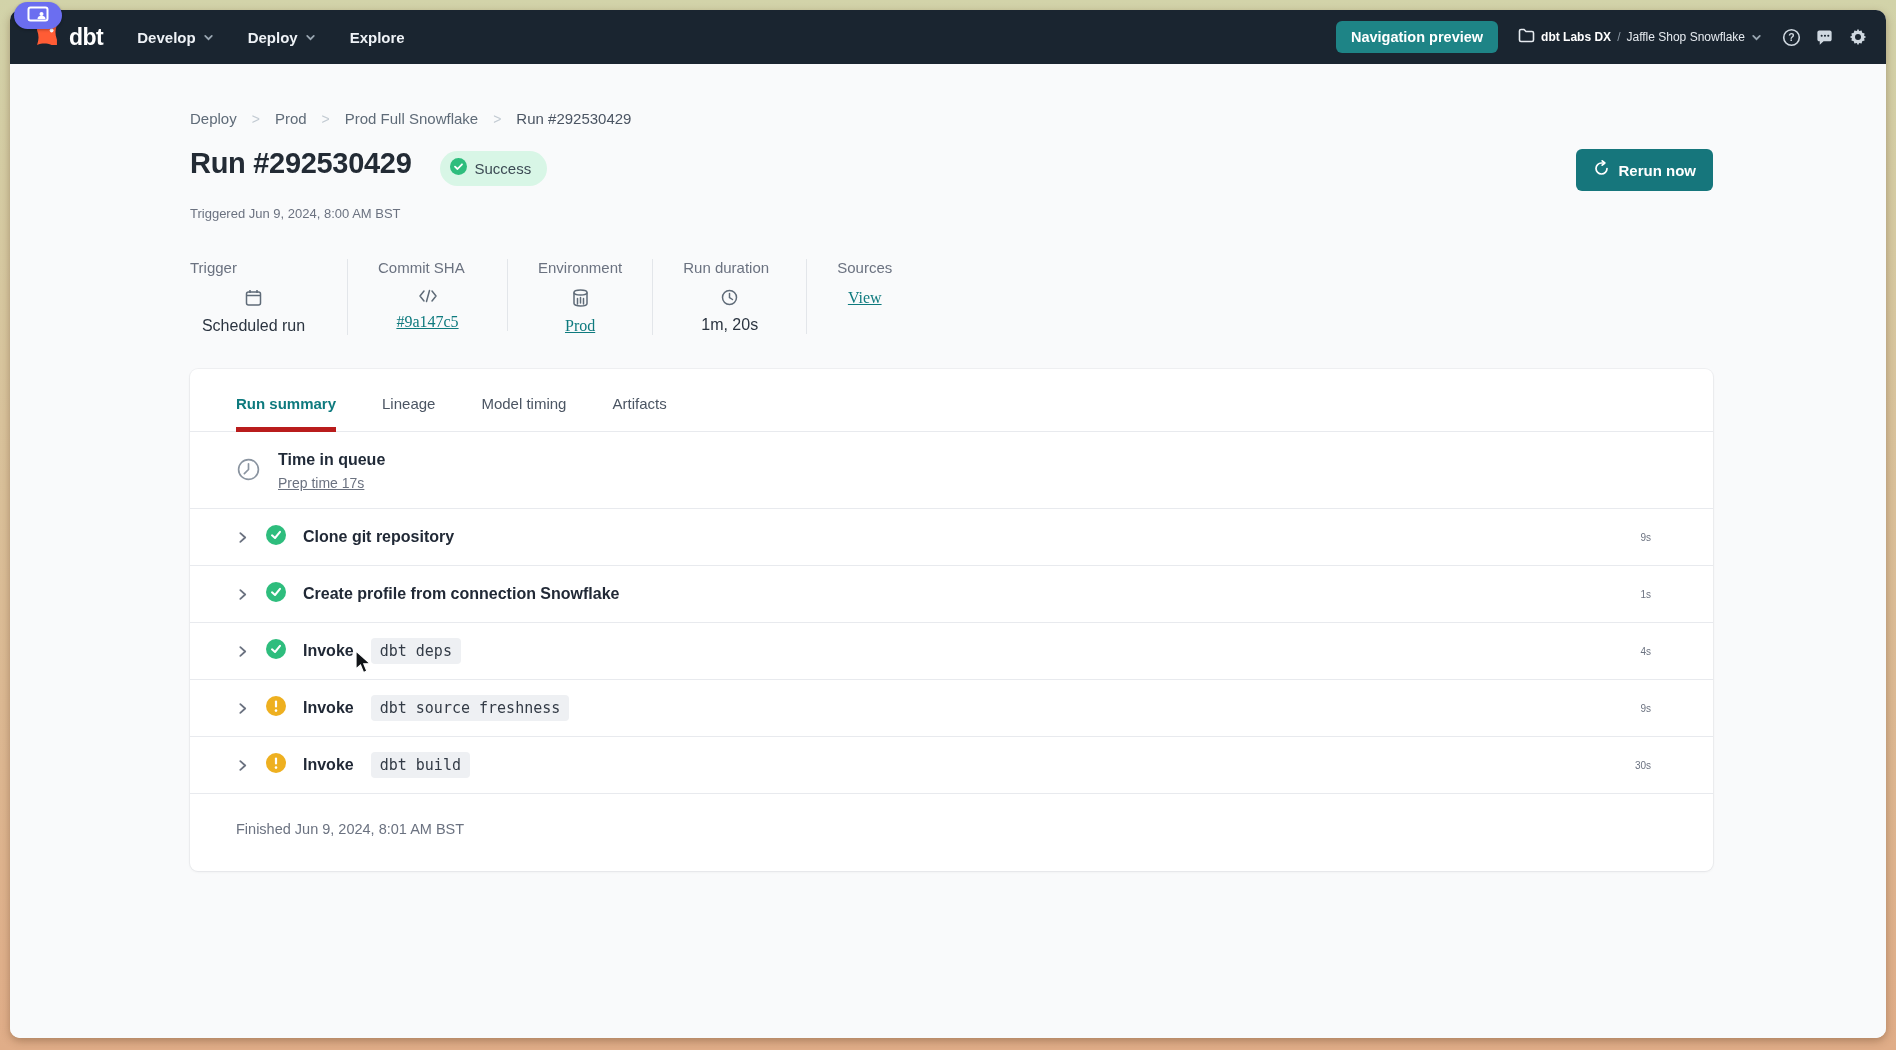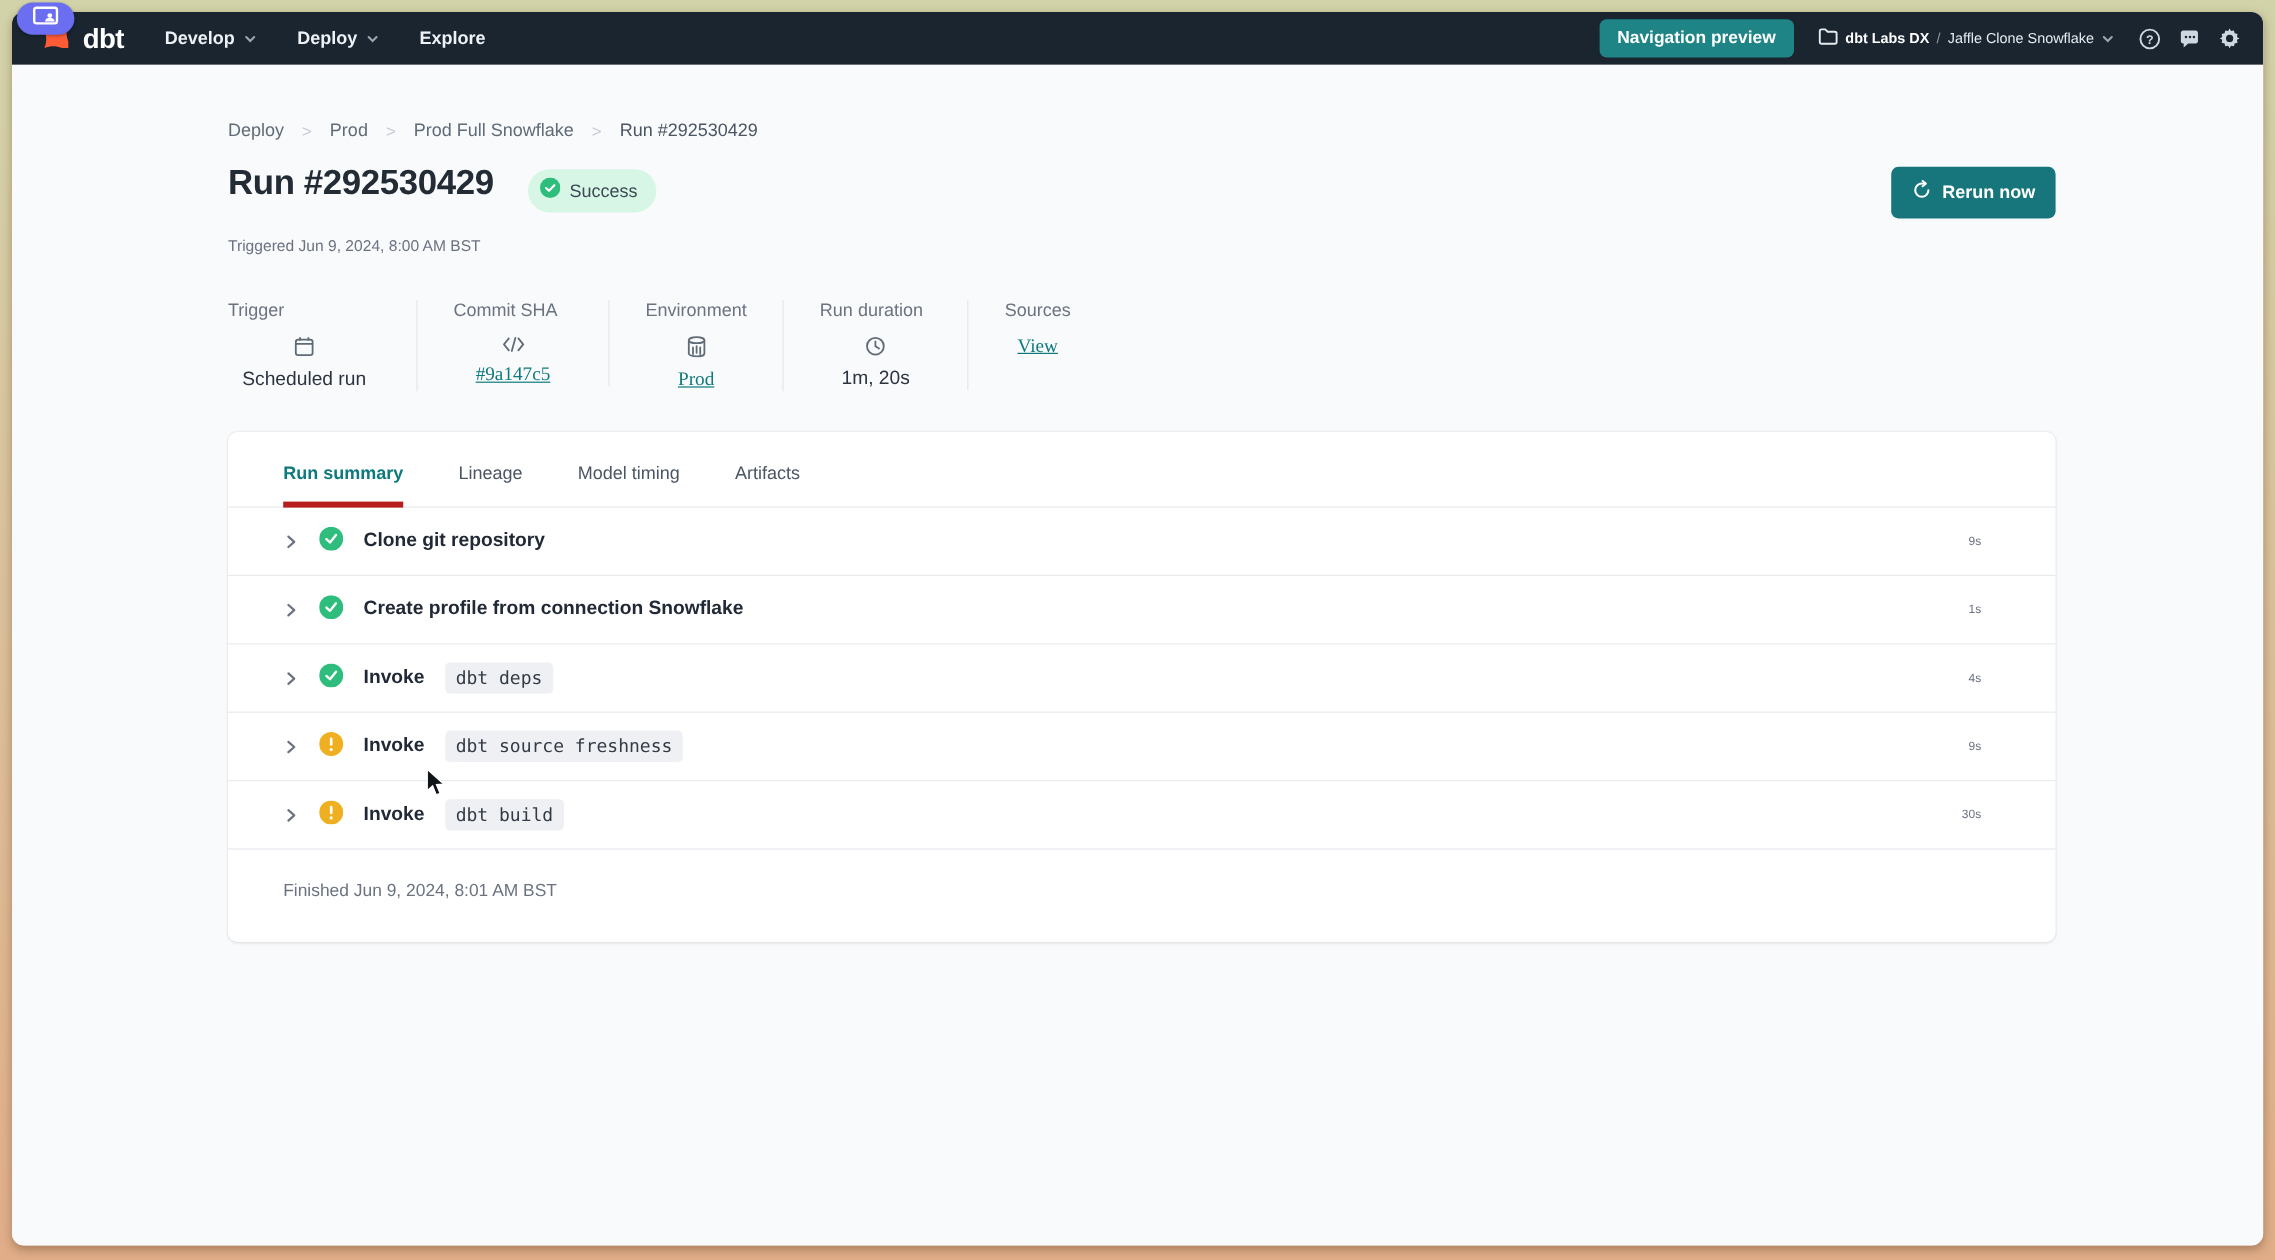--- a/index.html
+++ b/index.html
@@ -11,21 +11,21 @@
 
   .browser { position:absolute; left:10px; top:10px; right:10px; bottom:12px;
     border-radius:10px; overflow:hidden; background:#f9fafb;
     box-shadow:0 3px 8px rgba(90,55,30,.38); display:flex; flex-direction:column; }
 
   .session-pill { position:absolute; left:14px; top:2px; width:48px; height:27px;
     background:#6b6ef0; border-radius:14px; z-index:50; display:flex;
     align-items:center; justify-content:center; box-shadow:0 1px 3px rgba(0,0,0,.3); }
 
   
-  .navbar { height:44px; background:#1a2530; display:flex; align-items:center;
+  .navbar { height:54px; background:#1a2530; display:flex; align-items:center;
     padding:0 18px 0 22px; flex:0 0 auto; }
   .logo { display:flex; align-items:center; gap:7px; margin-right:34px; }
   .logo-text { color:#ffffff; font-size:23px; font-weight:700; letter-spacing:-.5px; }
   .nav-item { display:flex; align-items:center; gap:7px; color:#eef2f6;
     font-size:15px; font-weight:600; margin-right:34px; cursor:pointer; }
   .nav-item .chev { color:#9aa7b2; display:flex; }
   .nav-right { margin-left:auto; display:flex; align-items:center; gap:20px; }
   .preview-btn { background:#1e8486; color:#fff; font-size:14.5px; font-weight:600;
     padding:8px 15px; border-radius:6px; border:none; cursor:pointer; }
   .account { display:flex; align-items:center; gap:6px; color:#e6ebf0; font-size:12px; }
@@ -145,21 +145,21 @@
         <button class="preview-btn">Navigation preview</button>
 
         <div class="account">
           <span>
             <svg width="17" height="15" viewBox="0 0 17 15" fill="none">
               <path d="M1.5 3 C1.5 2.2 2.2 1.5 3 1.5 H6 L8 3.5 H14 C14.8 3.5 15.5 4.2 15.5 5 V12 C15.5 12.8 14.8 13.5 14 13.5 H3 C2.2 13.5 1.5 12.8 1.5 12 Z" stroke="#e6ebf0" stroke-width="1.6"></path>
             </svg>
           </span>
           <span class="acct-name">dbt Labs DX</span>
           <span class="sep">/</span>
-          <span>Jaffle Clone Snowflake</span>
+          <span>Jaffle Shop Snowflake</span>
           <span class="chev" style="color:#9aa7b2;display:flex;">
             <svg width="11" height="11" viewBox="0 0 10 10">
                 <path d="M2 3.5 L5 6.5 L8 3.5" stroke="currentColor" stroke-width="1.6" fill="none" stroke-linecap="round"></path>
               </svg>
           </span>
         </div>
 
         <div class="nav-icons">
           <span>
             <svg width="19" height="19" viewBox="0 0 20 20" fill="none">
@@ -286,20 +286,32 @@
 
         <div class="card">
 
           <div class="tabs">
             <div class="tab active">Run summary</div>
             <div class="tab">Lineage</div>
             <div class="tab">Model timing</div>
             <div class="tab">Artifacts</div>
           </div>
 
+          <div class="queue-row">
+            <span>
+              <svg width="25" height="25" viewBox="0 0 24 24" fill="none">
+                <circle cx="12" cy="12" r="9.5" stroke="#8a94a0" stroke-width="1.6"></circle>
+                <path d="M12 6.5 V12 L8 16" stroke="#8a94a0" stroke-width="1.6" stroke-linecap="round"></path>
+              </svg>
+            </span>
+            <div class="queue-text">
+              <div class="qtitle">Time in queue</div>
+              <div class="qlink">Prep time 17s</div>
+            </div>
+          </div>
 
           <div class="step-row">
             <span class="step-chevron">
               <svg width="13" height="13" viewBox="0 0 12 12">
                   <path d="M4 2 L8.5 6 L4 10" stroke="currentColor" stroke-width="1.7" fill="none" stroke-linecap="round" stroke-linejoin="round"></path>
                 </svg>
             </span>
             <span>
               <svg width="20" height="20" viewBox="0 0 20 20">
                   <circle cx="10" cy="10" r="10" fill="#2ebd7d"></circle>

